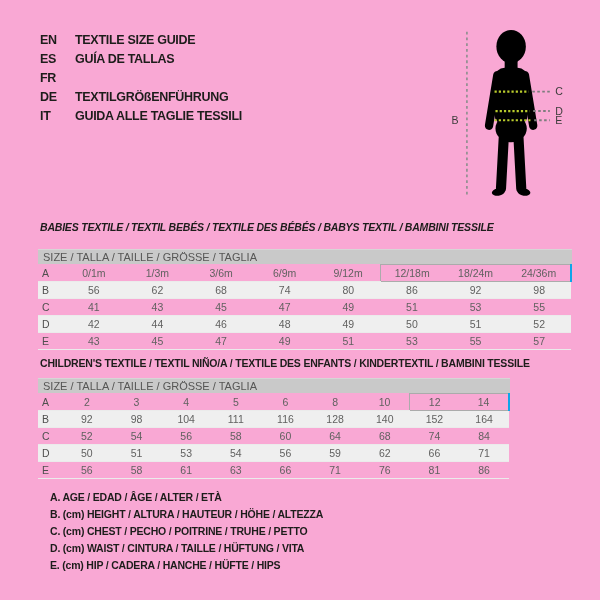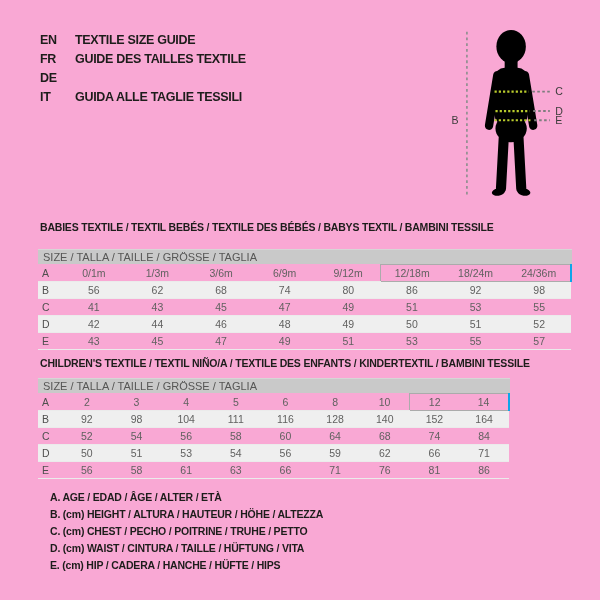--- a/index.html
+++ b/index.html
@@ -11,21 +11,21 @@
   .langs{position:absolute;left:40px;top:31px;}
   .lang-row{display:flex;height:19px;line-height:19px;font-size:12.5px;font-weight:700;
     color:#1d1d1b;letter-spacing:-0.3px;}
   .lang-code{width:35px;}
   
   .figure-svg{position:absolute;left:425px;top:18px;}
   .figure-svg text{font-family:"Liberation Sans",sans-serif;font-size:11.5px;fill:#3c3c3b;}
   
   .sec-title{position:absolute;left:40px;font-size:10.5px;font-weight:700;color:#1d1d1b;
     letter-spacing:-0.2px;white-space:nowrap;}
-  .babies-title{top:221px;}
+  .babies-title{top:221px;font-style:italic;}
   .children-title{top:357px;}
   
   .tablewrap{position:absolute;left:38px;}
   .babies-wrap{top:249px;width:534px;}
   .children-wrap{top:378px;width:472px;}
   .size-header{height:14px;line-height:14px;background:#c9c9c9;color:#565655;font-size:11px;
     padding-left:5px;border-top:1px solid #d6d6d6;white-space:nowrap;}
   .size-table{border-collapse:collapse;table-layout:fixed;width:100%;
     font-size:10.5px;color:#616160;}
   .size-table td{height:16px;line-height:16px;padding:0;text-align:center;
@@ -46,25 +46,29 @@
 <body>
 
 <div class="canvas">
 
   <div class="langs" id="language-list">
       <div class="lang-row">
         <span class="lang-code">EN</span>
         <span class="lang-label">TEXTILE SIZE GUIDE</span>
       </div>
       <div class="lang-row">
+        <span class="lang-code">ES</span>
+        <span class="lang-label">GUÍA DE TALLAS</span>
+      </div>
+      <div class="lang-row">
         <span class="lang-code">FR</span>
-        <span class="lang-label">GUIDE DES TAILLES TEXTILE</span>
       </div>
       <div class="lang-row">
         <span class="lang-code">DE</span>
+        <span class="lang-label">TEXTILGRÖßENFÜHRUNG</span>
       </div>
       <div class="lang-row">
         <span class="lang-code">IT</span>
         <span class="lang-label">GUIDA ALLE TAGLIE TESSILI</span>
       </div>
     </div>
 
   <svg class="figure-svg" width="175" height="210" viewBox="425 18 175 228">
     <g fill="#000000" stroke="#000000">
       <ellipse cx="511" cy="49" rx="16" ry="18" stroke="none"></ellipse>

